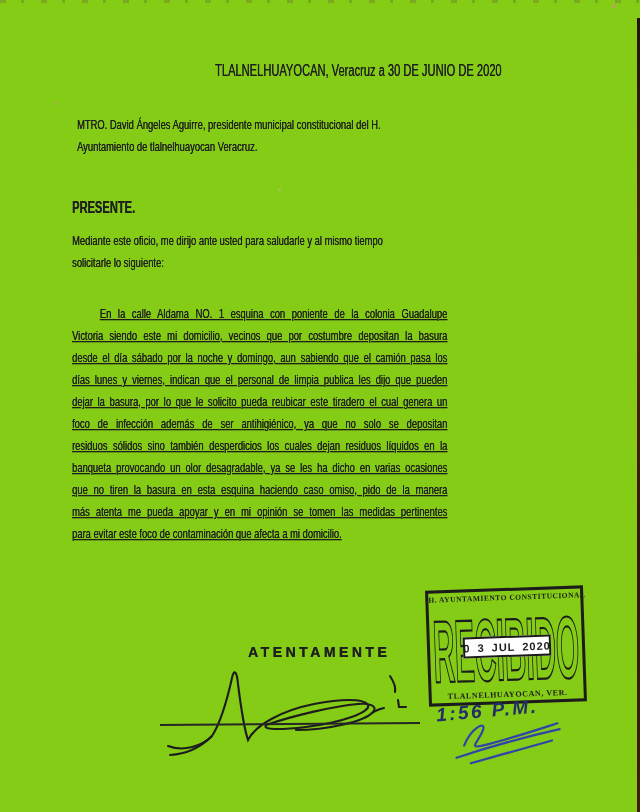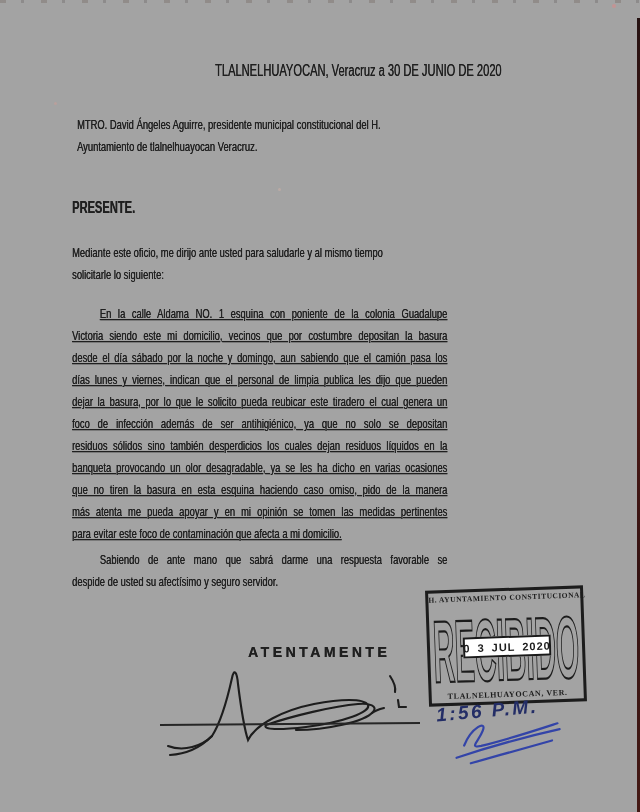--- a/index.html
+++ b/index.html
@@ -1,19 +1,19 @@
 <!DOCTYPE html>
 <html><head>
 <meta charset="utf-8">
 <style>
   html,body{margin:0;padding:0;}
   .page{
     position:relative;
     width:640px;height:812px;
-    background:#a3a3a3;
+    background:#84cc16;
     overflow:hidden;
     font-family:"Liberation Sans", sans-serif;
     color:#1f1f1f;
   }
   
   .scan-top{
     position:absolute;left:0;top:0;width:640px;height:3px;
     background:repeating-linear-gradient(90deg,
       rgba(90,70,60,.45) 0 6px, transparent 6px 21px,
       rgba(50,40,40,.35) 21px 24px, transparent 24px 41px);
@@ -30,21 +30,21 @@
   .cond{transform:scaleX(.695);transform-origin:0 0;white-space:nowrap;}
   .line{height:22px;line-height:22px;font-size:13.5px;
         transform:scaleX(.695);transform-origin:0 0;width:540px;}
   .just{text-align:justify;text-align-last:justify;}
   .indent{text-indent:40px;}
   .ink{text-shadow:.3px .3px 0 currentColor;}
 
   .dateline{position:absolute;left:215px;top:62px;font-size:16px;}
   .recipient{position:absolute;left:77px;top:114px;}
   .presente{position:absolute;left:72px;top:199px;font-size:16px;font-weight:bold;}
-  .intro{position:absolute;left:72px;top:230px;margin-top:12px;}
+  .intro{position:absolute;left:72px;top:230px;}
   .para1{position:absolute;left:72px;top:303px;text-decoration:underline;}
   .para2{position:absolute;left:72px;top:549px;}
   .atentamente{position:absolute;left:248px;top:644px;font-size:14px;font-weight:bold;
                letter-spacing:3.5px;}
 
   .sig-rule{position:absolute;left:160px;top:723px;width:260px;height:2px;
             background:#262626;transform:rotate(-.4deg);}
   .signer-name{position:absolute;left:237px;top:734px;width:208px;text-align:center;
                font-size:16px;}
 
@@ -108,24 +108,20 @@
     <div class="line just ink">días lunes y viernes, indican que el personal de limpia publica les dijo que pueden</div>
     <div class="line just ink">dejar la basura, por lo que le solicito pueda reubicar este tiradero el cual genera un</div>
     <div class="line just ink">foco de infección además de ser antihigiénico, ya que no solo se depositan</div>
     <div class="line just ink">residuos sólidos sino también desperdicios los cuales dejan residuos líquidos en la</div>
     <div class="line just ink">banqueta provocando un olor desagradable, ya se les ha dicho en varias ocasiones</div>
     <div class="line just ink">que no tiren la basura en esta esquina haciendo caso omiso, pido de la manera</div>
     <div class="line just ink">más atenta me pueda apoyar y en mi opinión se tomen las medidas pertinentes</div>
     <div class="line ink">para evitar este foco de contaminación que afecta a mi domicilio.</div>
   </div>
 
-  <div class="para2">
-    <div class="line just indent ink">Sabiendo de ante mano que sabrá darme una respuesta favorable se</div>
-    <div class="line ink">despide de usted su afectísimo y seguro servidor.</div>
-  </div>
 
   <div class="atentamente ink">ATENTAMENTE</div>
 
   <svg class="sig-black" width="250" height="96" viewBox="0 0 250 96">
     <g fill="none" stroke="#1d1d1d" stroke-width="2.1" stroke-linecap="round">
       <path d="M10,84 C26,90 44,84 54,74 C63,60 70,34 74,16 C76,6 79,10 80,22 C83,46 86,66 90,78 C98,62 126,48 156,42 C182,37 206,36 210,43 C213,50 186,60 148,65 C122,68 104,68 108,63 C134,54 176,44 200,42 C212,41 220,44 215,50 C206,60 168,68 138,68"></path>
       <path d="M54,74 C44,84 30,92 12,93"></path>
       <path d="M232,14 C236,20 238,25 237,30"></path>
       <path d="M214,51 C218,48 222,47 226,46"></path>
       <path d="M240,38 L241,45 L248,45"></path>

